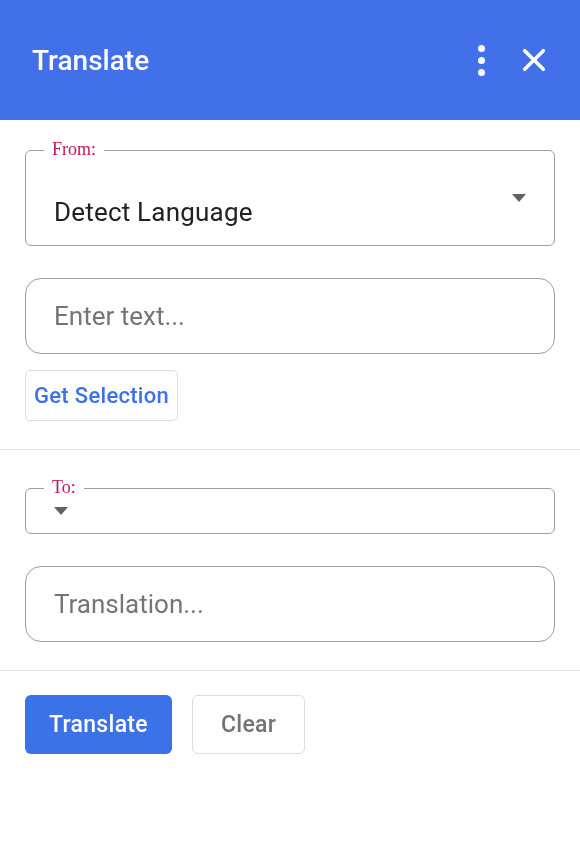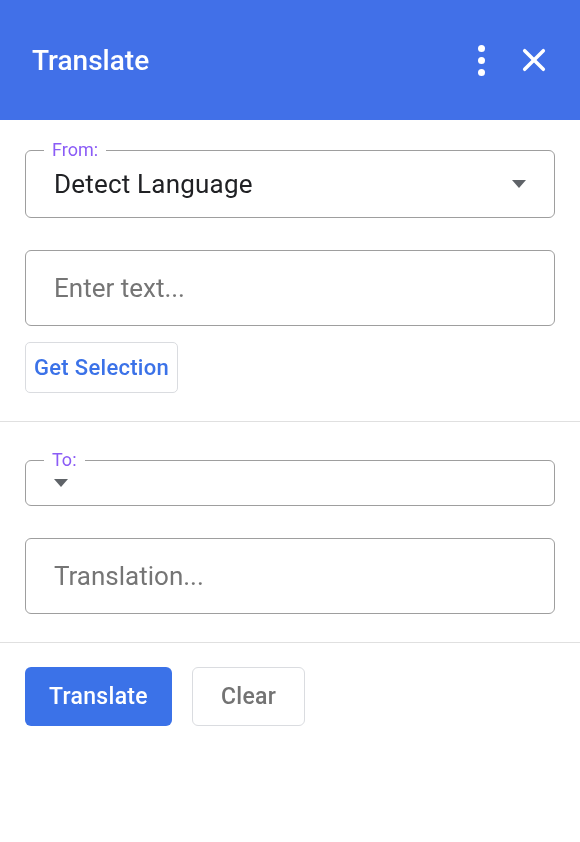--- a/index.html
+++ b/index.html
@@ -75,38 +75,40 @@
       align-items: center;
       justify-content: space-between;
     }
     .legend {
       position: absolute;
       top: -12px;
       left: 18px;
       background: #ffffff;
       padding: 0 8px;
       font-size: 18px;
-      color: #8b5cf6;
+      color: #be185d;
+      font-family: Liberation Serif, serif;
     }
     .select-value {
       font-size: 26px;
       color: #202124;
       letter-spacing: 0.2px;
+      margin-top: 28px;
     }
     .dropdown-arrow {
       width: 0;
       height: 0;
       border-left: 7px solid transparent;
       border-right: 7px solid transparent;
       border-top: 8px solid #5f6368;
       margin-right: 8px;
     }
     .textarea-box {
       border: 1.5px solid #9e9e9e;
-      border-radius: 6px;
+      border-radius: 16px;
       padding: 22px 28px;
       margin-bottom: 16px;
     }
     .textarea-input {
       border: none;
       outline: none;
       font-size: 26px;
       font-family: inherit;
       color: #202124;
       width: 100%;

